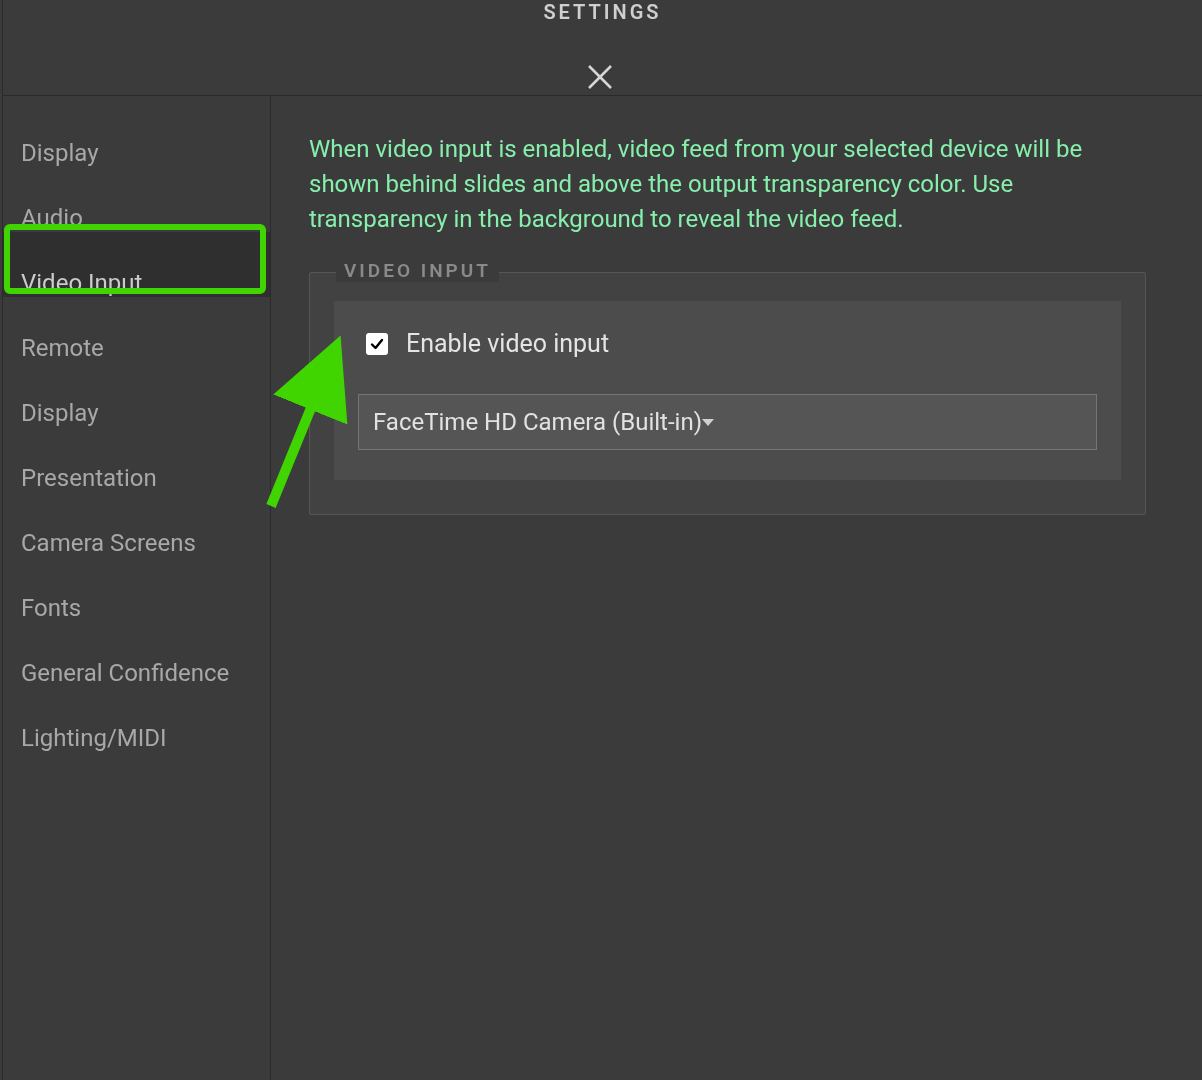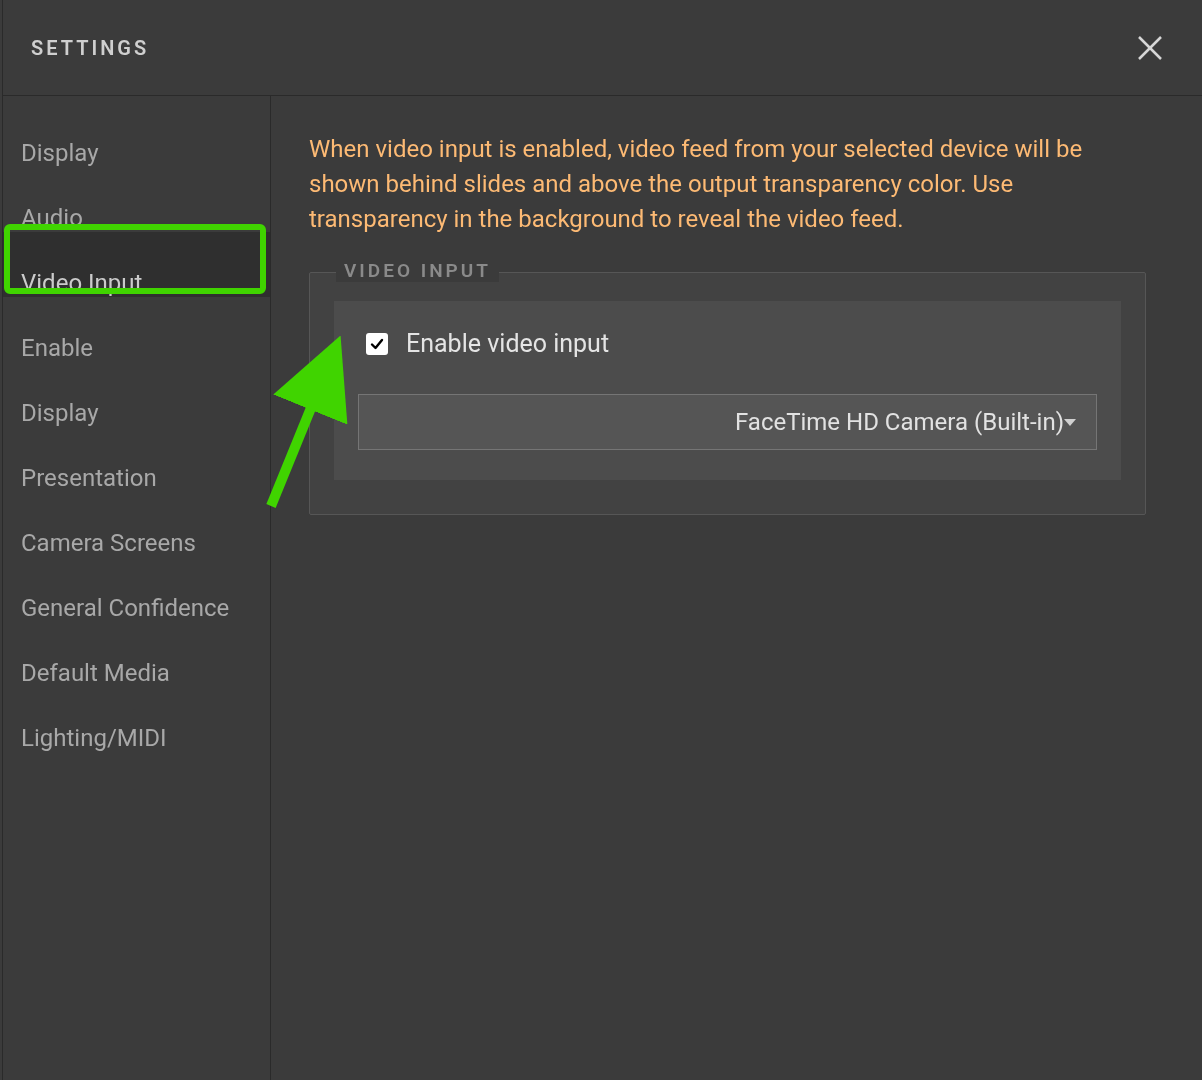--- a/index.html
+++ b/index.html
@@ -17,20 +17,21 @@
     border-left: 1px solid #2a2a2a;
   }
   
   .header {
     height: 96px;
     border-bottom: 1px solid #2a2a2a;
     display: flex;
     align-items: center;
     justify-content: space-between;
     padding: 0 28px 0 28px;
+    flex-direction: column;
   }
   .header-title {
     color: #cfcfcf;
     font-size: 20px;
     font-weight: 600;
     letter-spacing: 3px;
   }
   .close-btn {
     width: 36px; height: 36px;
     display: flex; align-items: center; justify-content: center;
@@ -70,21 +71,21 @@
     pointer-events: none;
     z-index: 50;
   }
   .content {
     flex: 1;
     padding: 36px 56px 0 38px;
     position: relative;
   }
   .description {
     font-size: 24px;
-    color: #fdba74;
+    color: #86efac;
     line-height: 1.45;
     margin-bottom: 36px;
   }
   
   .fieldset {
     border: 1px solid #565656;
     border-radius: 2px;
     background: #424242;
     position: relative;
     padding: 28px 24px 34px 24px;
@@ -122,21 +123,21 @@
   .checkbox-label {
     font-size: 25px;
     color: #e4e4e4;
   }
   .select {
     height: 56px;
     border: 1px solid #757575;
     background: #555555;
     display: flex;
     align-items: center;
-    justify-content: flex-end;
+    justify-content: flex-start;
     padding: 0 20px 0 14px;
     font-size: 24px;
     color: #e2e2e2;
     cursor: pointer;
   }
   .select .caret {
     width: 0; height: 0;
     border-left: 6px solid transparent;
     border-right: 6px solid transparent;
     border-top: 7px solid #d0d0d0;
@@ -169,36 +170,36 @@
       <div class="sidebar-item">
           <span>Display</span>
         </div>
       <div class="sidebar-item">
           <span>Audio</span>
         </div>
       <div class="sidebar-item selected">
           <span>Video Input</span>
         </div>
       <div class="sidebar-item">
-          <span>Enable</span>
+          <span>Remote</span>
         </div>
       <div class="sidebar-item">
           <span>Display</span>
         </div>
       <div class="sidebar-item">
           <span>Presentation</span>
         </div>
       <div class="sidebar-item">
           <span>Camera Screens</span>
         </div>
       <div class="sidebar-item">
+          <span>Fonts</span>
+        </div>
+      <div class="sidebar-item">
           <span>General Confidence</span>
-        </div>
-      <div class="sidebar-item">
-          <span>Default Media</span>
         </div>
       <div class="sidebar-item">
           <span>Lighting/MIDI</span>
         </div>
     </div>
 
     <div class="content">
       <p class="description">When video input is enabled, video feed from your selected device will be shown behind slides and above the output transparency color. Use transparency in the background to reveal the video feed.</p>
 
       <div class="fieldset">

